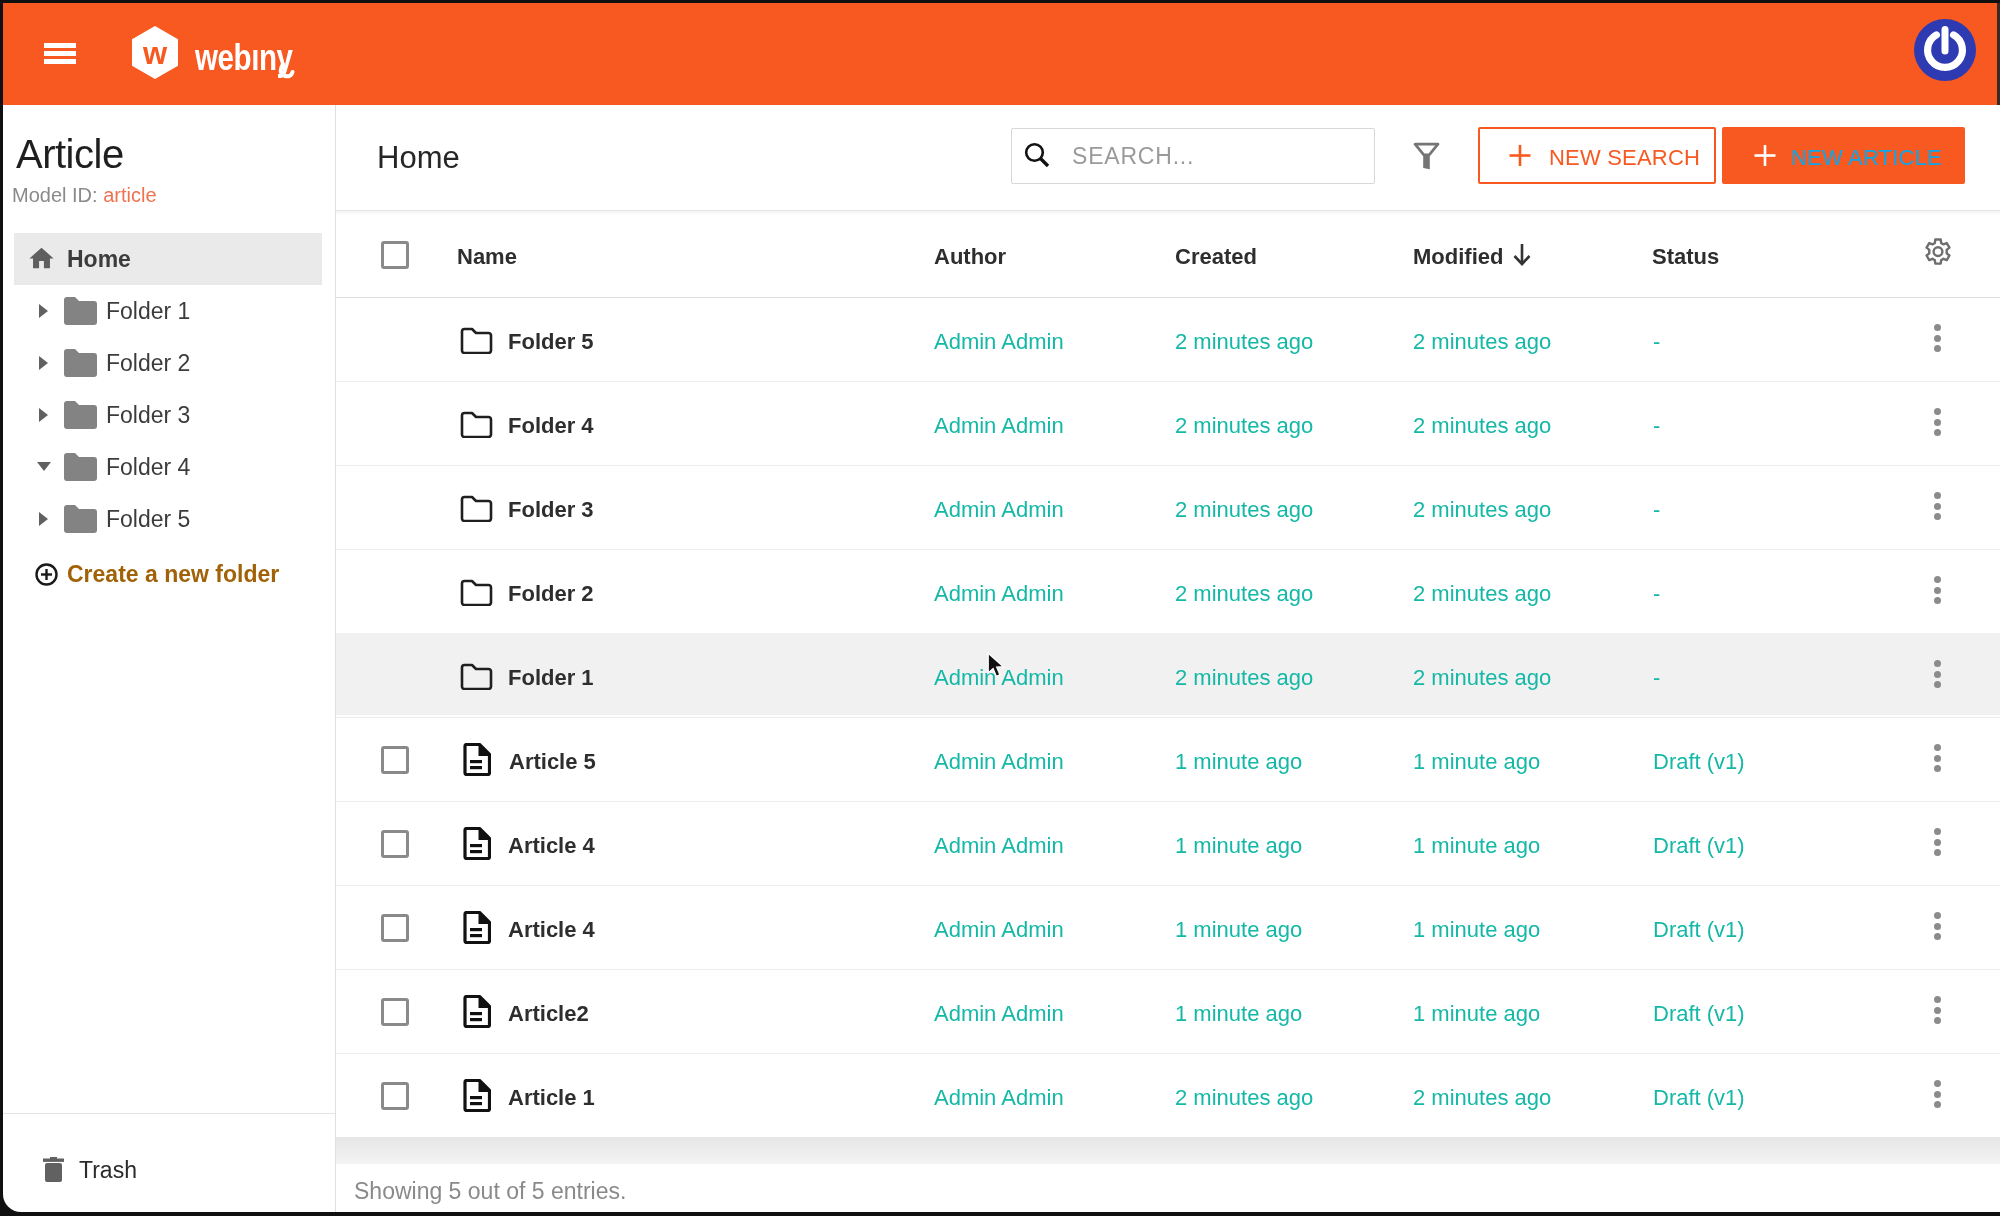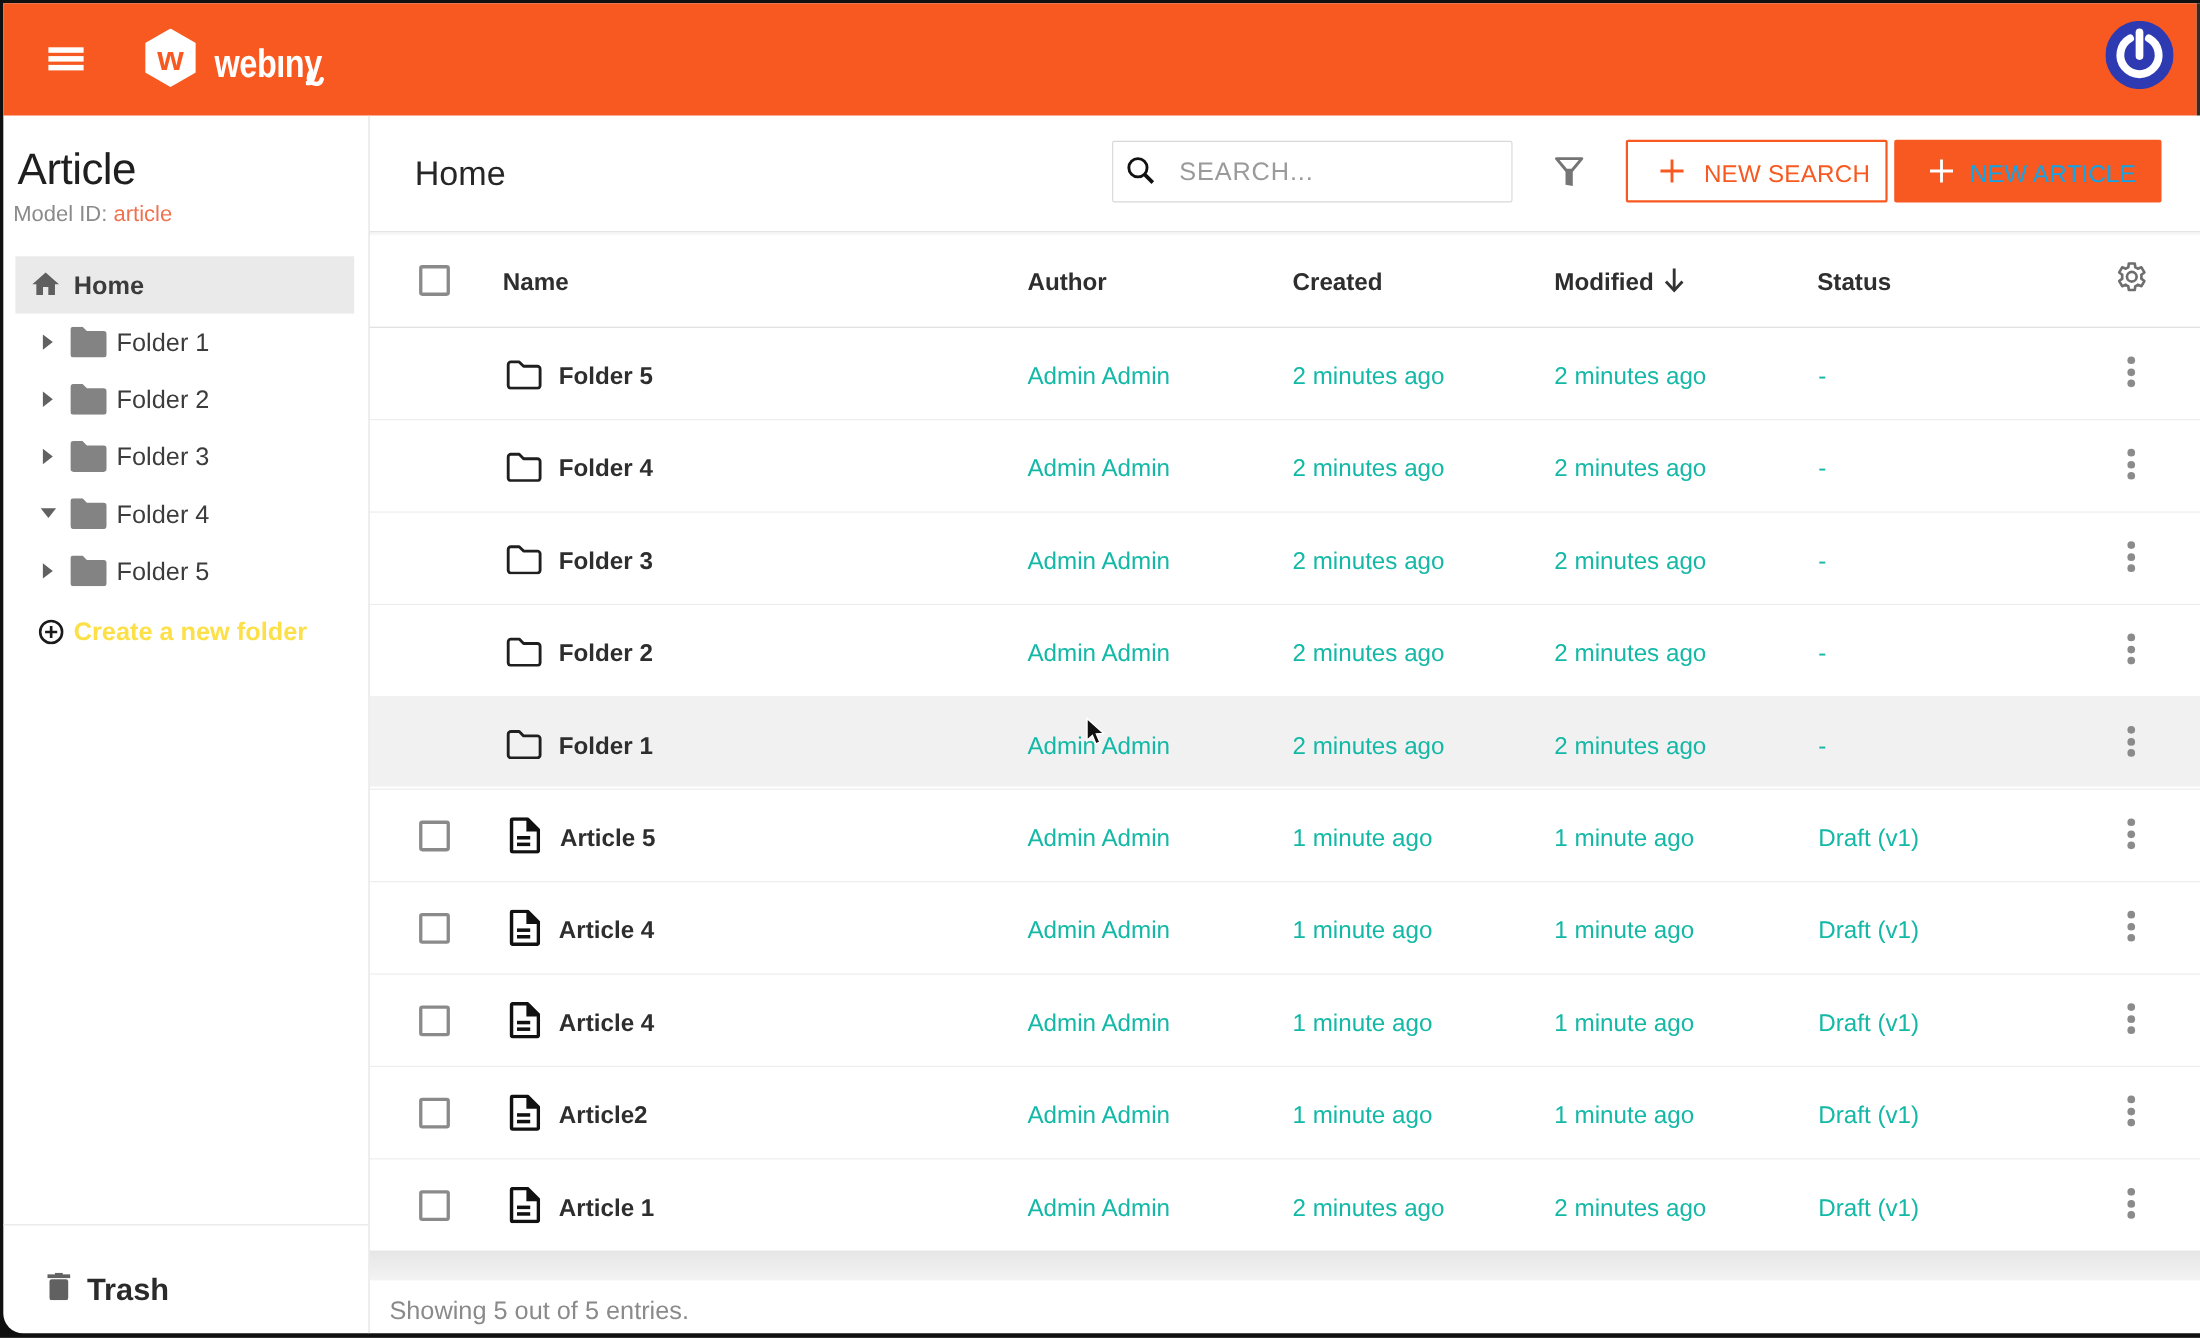--- a/index.html
+++ b/index.html
@@ -78,29 +78,29 @@
 <svg class="abs" style="left:64px;top:505px;" width="33" height="28" viewBox="0 0 33 28">
     <path d="M0 25 V3 a3 3 0 0 1 3-3 h8 l4 4 h15 a3 3 0 0 1 3 3 v18 a3 3 0 0 1 -3 3 H3 a3 3 0 0 1 -3-3 z" fill="#838383"></path>
   </svg>
 <div class="txt" style="left:106px;top:506px;font-size:23px;">Folder 5</div>
 
 <svg class="abs" style="left:35px;top:563px;" width="23" height="23" viewBox="0 0 23 23">
   <circle cx="11.5" cy="11.5" r="10" fill="none" stroke="#1a1a1a" stroke-width="2.4"></circle>
   <line x1="11.5" y1="6" x2="11.5" y2="17" stroke="#1a1a1a" stroke-width="2.4"></line>
   <line x1="6" y1="11.5" x2="17" y2="11.5" stroke="#1a1a1a" stroke-width="2.4"></line>
 </svg>
-<div class="txt" style="left:67px;top:561px;font-size:23px;font-weight:bold;color:#fde047;">Create a new folder</div>
+<div class="txt" style="left:67px;top:561px;font-size:23px;font-weight:bold;color:#a16207;">Create a new folder</div>
 
 <div class="abs hline" style="left:3px;top:1113px;width:332px;"></div>
 <svg class="abs" style="left:43px;top:1157px;" width="21" height="25" viewBox="0 0 21 25">
   <rect x="2" y="6" width="17" height="19" rx="2" fill="#616161"></rect>
   <rect x="0" y="1.5" width="21" height="3.4" fill="#616161"></rect>
   <rect x="7" y="0" width="7" height="3" fill="#616161"></rect>
 </svg>
-<div class="txt" style="left:79px;top:1157px;font-size:28px;font-weight:bold;color:#2b2b2b;">Trash</div>
+<div class="txt" style="left:79px;top:1157px;font-size:23px;font-weight:normal;color:#2b2b2b;">Trash</div>
 
 <div class="txt" style="left:377px;top:140px;font-size:31px;color:#262626;">Home</div>
 <div class="abs" style="left:1011px;top:128px;width:364px;height:56px;border:1px solid #d8d8d8;border-radius:2px;"></div>
 <svg class="abs" style="left:1023px;top:141px;" width="28" height="28" viewBox="0 0 28 28">
   <circle cx="11.5" cy="11.5" r="8.3" fill="none" stroke="#111" stroke-width="2.6"></circle>
   <line x1="17.5" y1="17.5" x2="25" y2="25" stroke="#111" stroke-width="3.4"></line>
 </svg>
 <div class="txt" style="left:1072px;top:143px;font-size:23px;color:#9a9a9a;letter-spacing:0.8px;">SEARCH...</div>
 <svg class="abs" style="left:1413px;top:142px;" width="27" height="29" viewBox="0 0 27 29">
   <path d="M2 2.2 H25 L16.2 12.8 H10.8 Z" fill="none" stroke="#757575" stroke-width="2.7" stroke-linejoin="round"></path>

